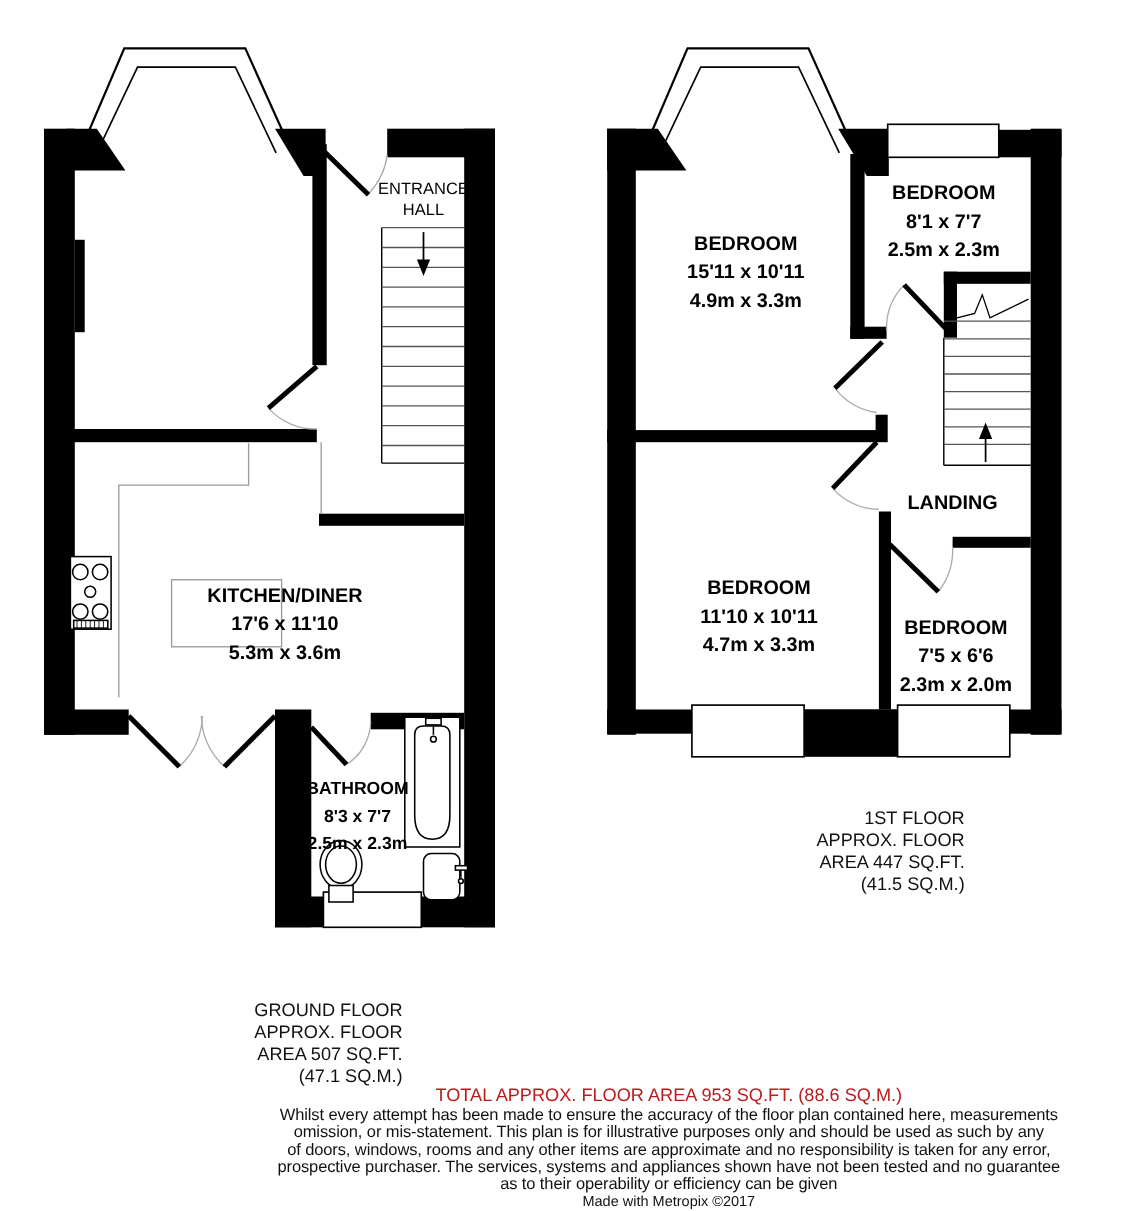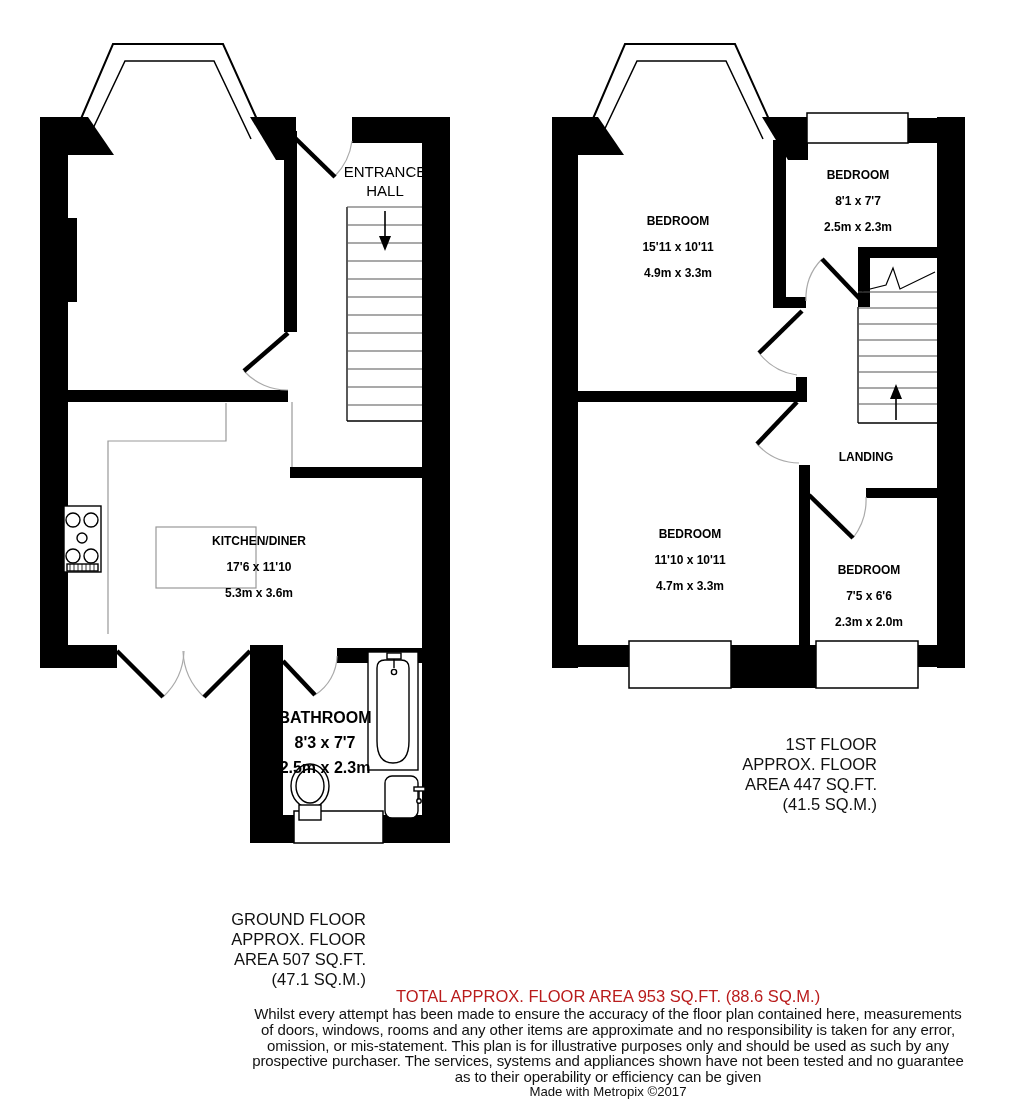--- a/index.html
+++ b/index.html
@@ -1,19 +1,19 @@
 <!DOCTYPE html>
 <html><head>
 <meta charset="utf-8">
 <style>
   html,body{margin:0;padding:0;background:#fff;}
   #plan{position:relative;width:1023px;height:1101px;background:#fff;
         font-family:"Liberation Sans", sans-serif;overflow:hidden;}
   #plan svg{position:absolute;left:0;top:0;}
-  .room{position:absolute;text-align:center;font-weight:bold;font-size:12px;
+  .room{position:absolute;text-align:center;font-weight:bold;font-size:18px;
         line-height:26px;color:#000;white-space:nowrap;}
   .room.small{font-size:16px;line-height:25px;}
   .hall{position:absolute;text-align:center;font-weight:normal;font-size:15px;
         line-height:19px;color:#000;white-space:normal;}
   .caption{position:absolute;text-align:right;font-size:16.5px;line-height:20px;color:#111;}
   .total{position:absolute;text-align:center;font-size:16.5px;color:#b91c1c;}
   .disc{position:absolute;text-align:center;font-size:15px;line-height:15.8px;
         color:#111;letter-spacing:-0.1px;}
   .credit{position:absolute;text-align:center;font-size:13.2px;color:#111;}
 </style>
@@ -257,21 +257,21 @@
   <div>1ST FLOOR</div>
   <div>APPROX. FLOOR</div>
   <div>AREA 447 SQ.FT.</div>
   <div>(41.5 SQ.M.)</div>
 </div>
 
 <div class="total" style="left:196px;top:987px;width:824px;">TOTAL APPROX. FLOOR AREA 953 SQ.FT. (88.6 SQ.M.)</div>
 
 <div class="disc" style="left:196px;top:1006px;width:824px;">
   <div>Whilst every attempt has been made to ensure the accuracy of the floor plan contained here, measurements</div>
+  <div>omission, or mis-statement. This plan is for illustrative purposes only and should be used as such by any</div>
   <div>of doors, windows, rooms and any other items are approximate and no responsibility is taken for any error,</div>
-  <div>omission, or mis-statement. This plan is for illustrative purposes only and should be used as such by any</div>
   <div>prospective purchaser. The services, systems and appliances shown have not been tested and no guarantee</div>
   <div>as to their operability or efficiency can be given</div>
 </div>
 
 <div class="credit" style="left:196px;top:1084px;width:824px;">Made with Metropix ©2017</div>
 
 </div>
 
 </body></html>

